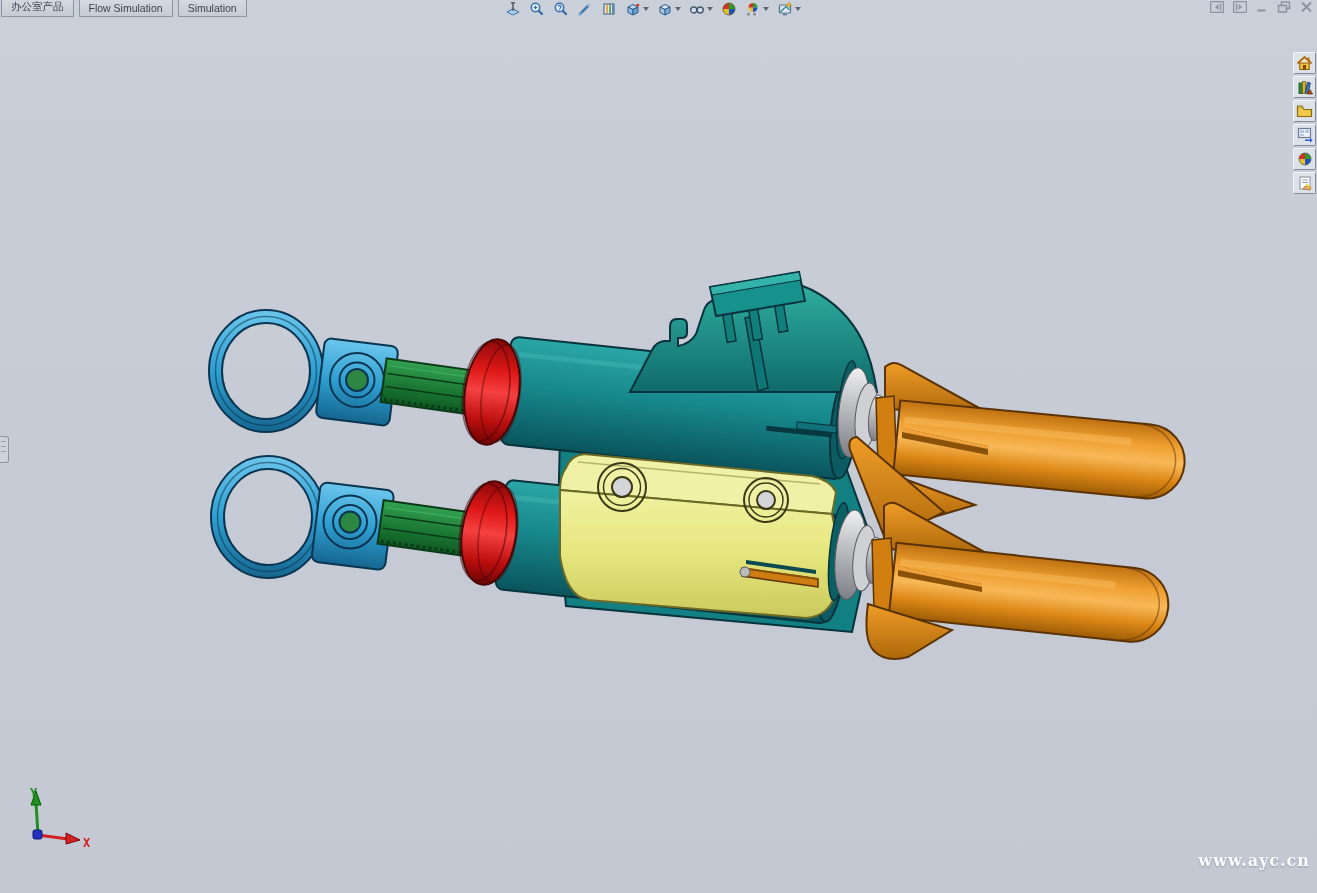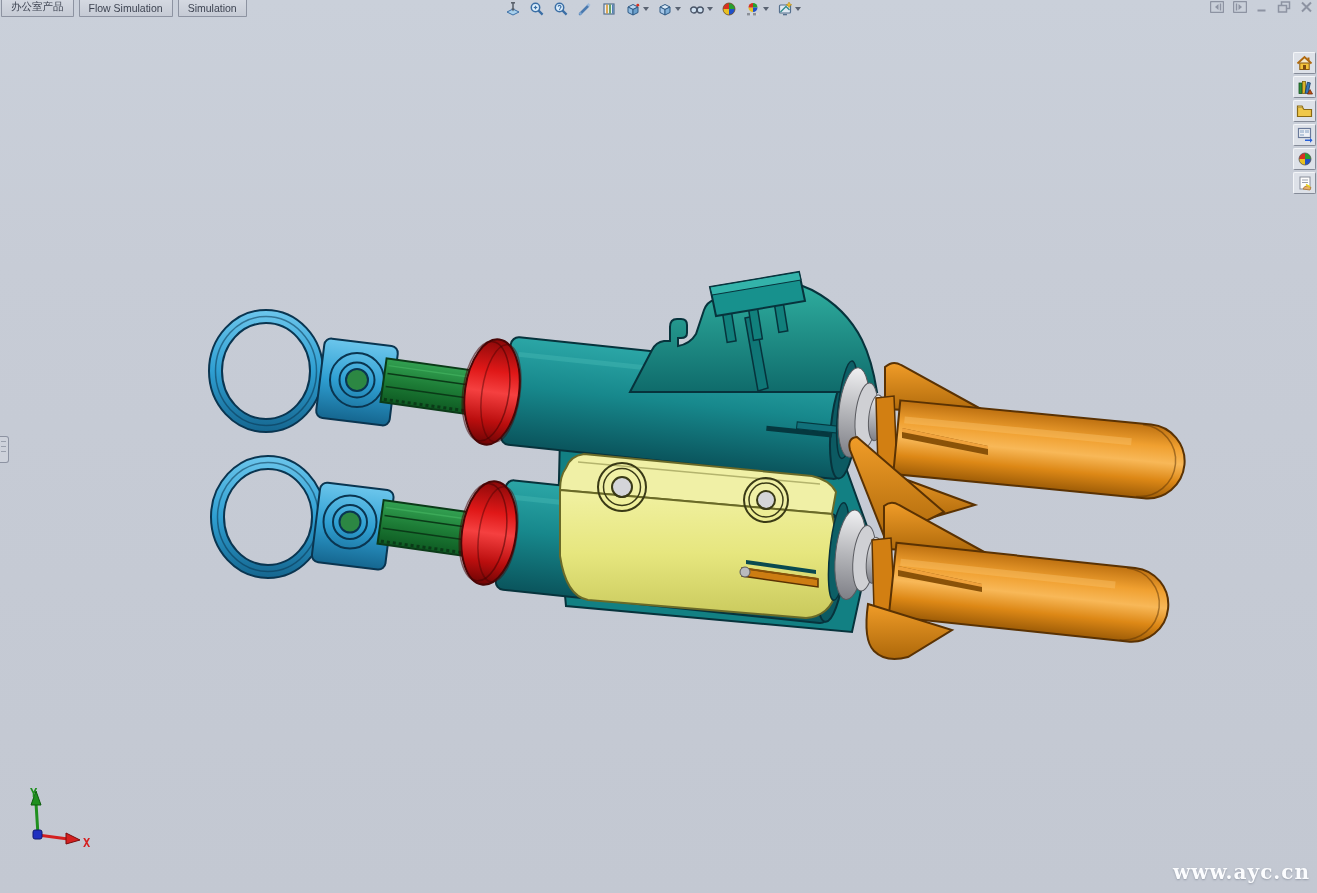--- a/index.html
+++ b/index.html
@@ -39,22 +39,22 @@
     background:#ced2db;border:1px solid #8d93a2;border-left:none;border-radius:0 3px 3px 0;
   }
   .left-tab i{display:block;height:1px;background:#9aa0ad;margin:4px 2px 0 1px;}
   
   .viewport-svg{position:absolute;left:0;top:0;}
   
   .triad{position:absolute;left:20px;bottom:38px;}
   .triad text{font-family:"DejaVu Sans Mono", monospace;font-size:12px;font-weight:bold;}
   
   .watermark{
-    position:absolute;right:7px;bottom:9px;
-    font-family:"DejaVu Serif", serif;font-weight:bold;font-size:20px;letter-spacing:1px;
+    position:absolute;right:7px;bottom:23px;
+    font-family:"DejaVu Serif", serif;font-weight:bold;font-size:16px;letter-spacing:1px;
     color:#fbfcfe;text-shadow:0 1px 2px rgba(110,116,132,.55);
   }
 </style>
 </head>
 <body>
 
 <svg class="viewport-svg" width="1317" height="893" viewBox="0 0 1317 893">
   <defs>
     <linearGradient id="gBlue" x1="0" y1="0" x2="0" y2="1">
       <stop offset="0" stop-color="#6cc6ec"></stop>

